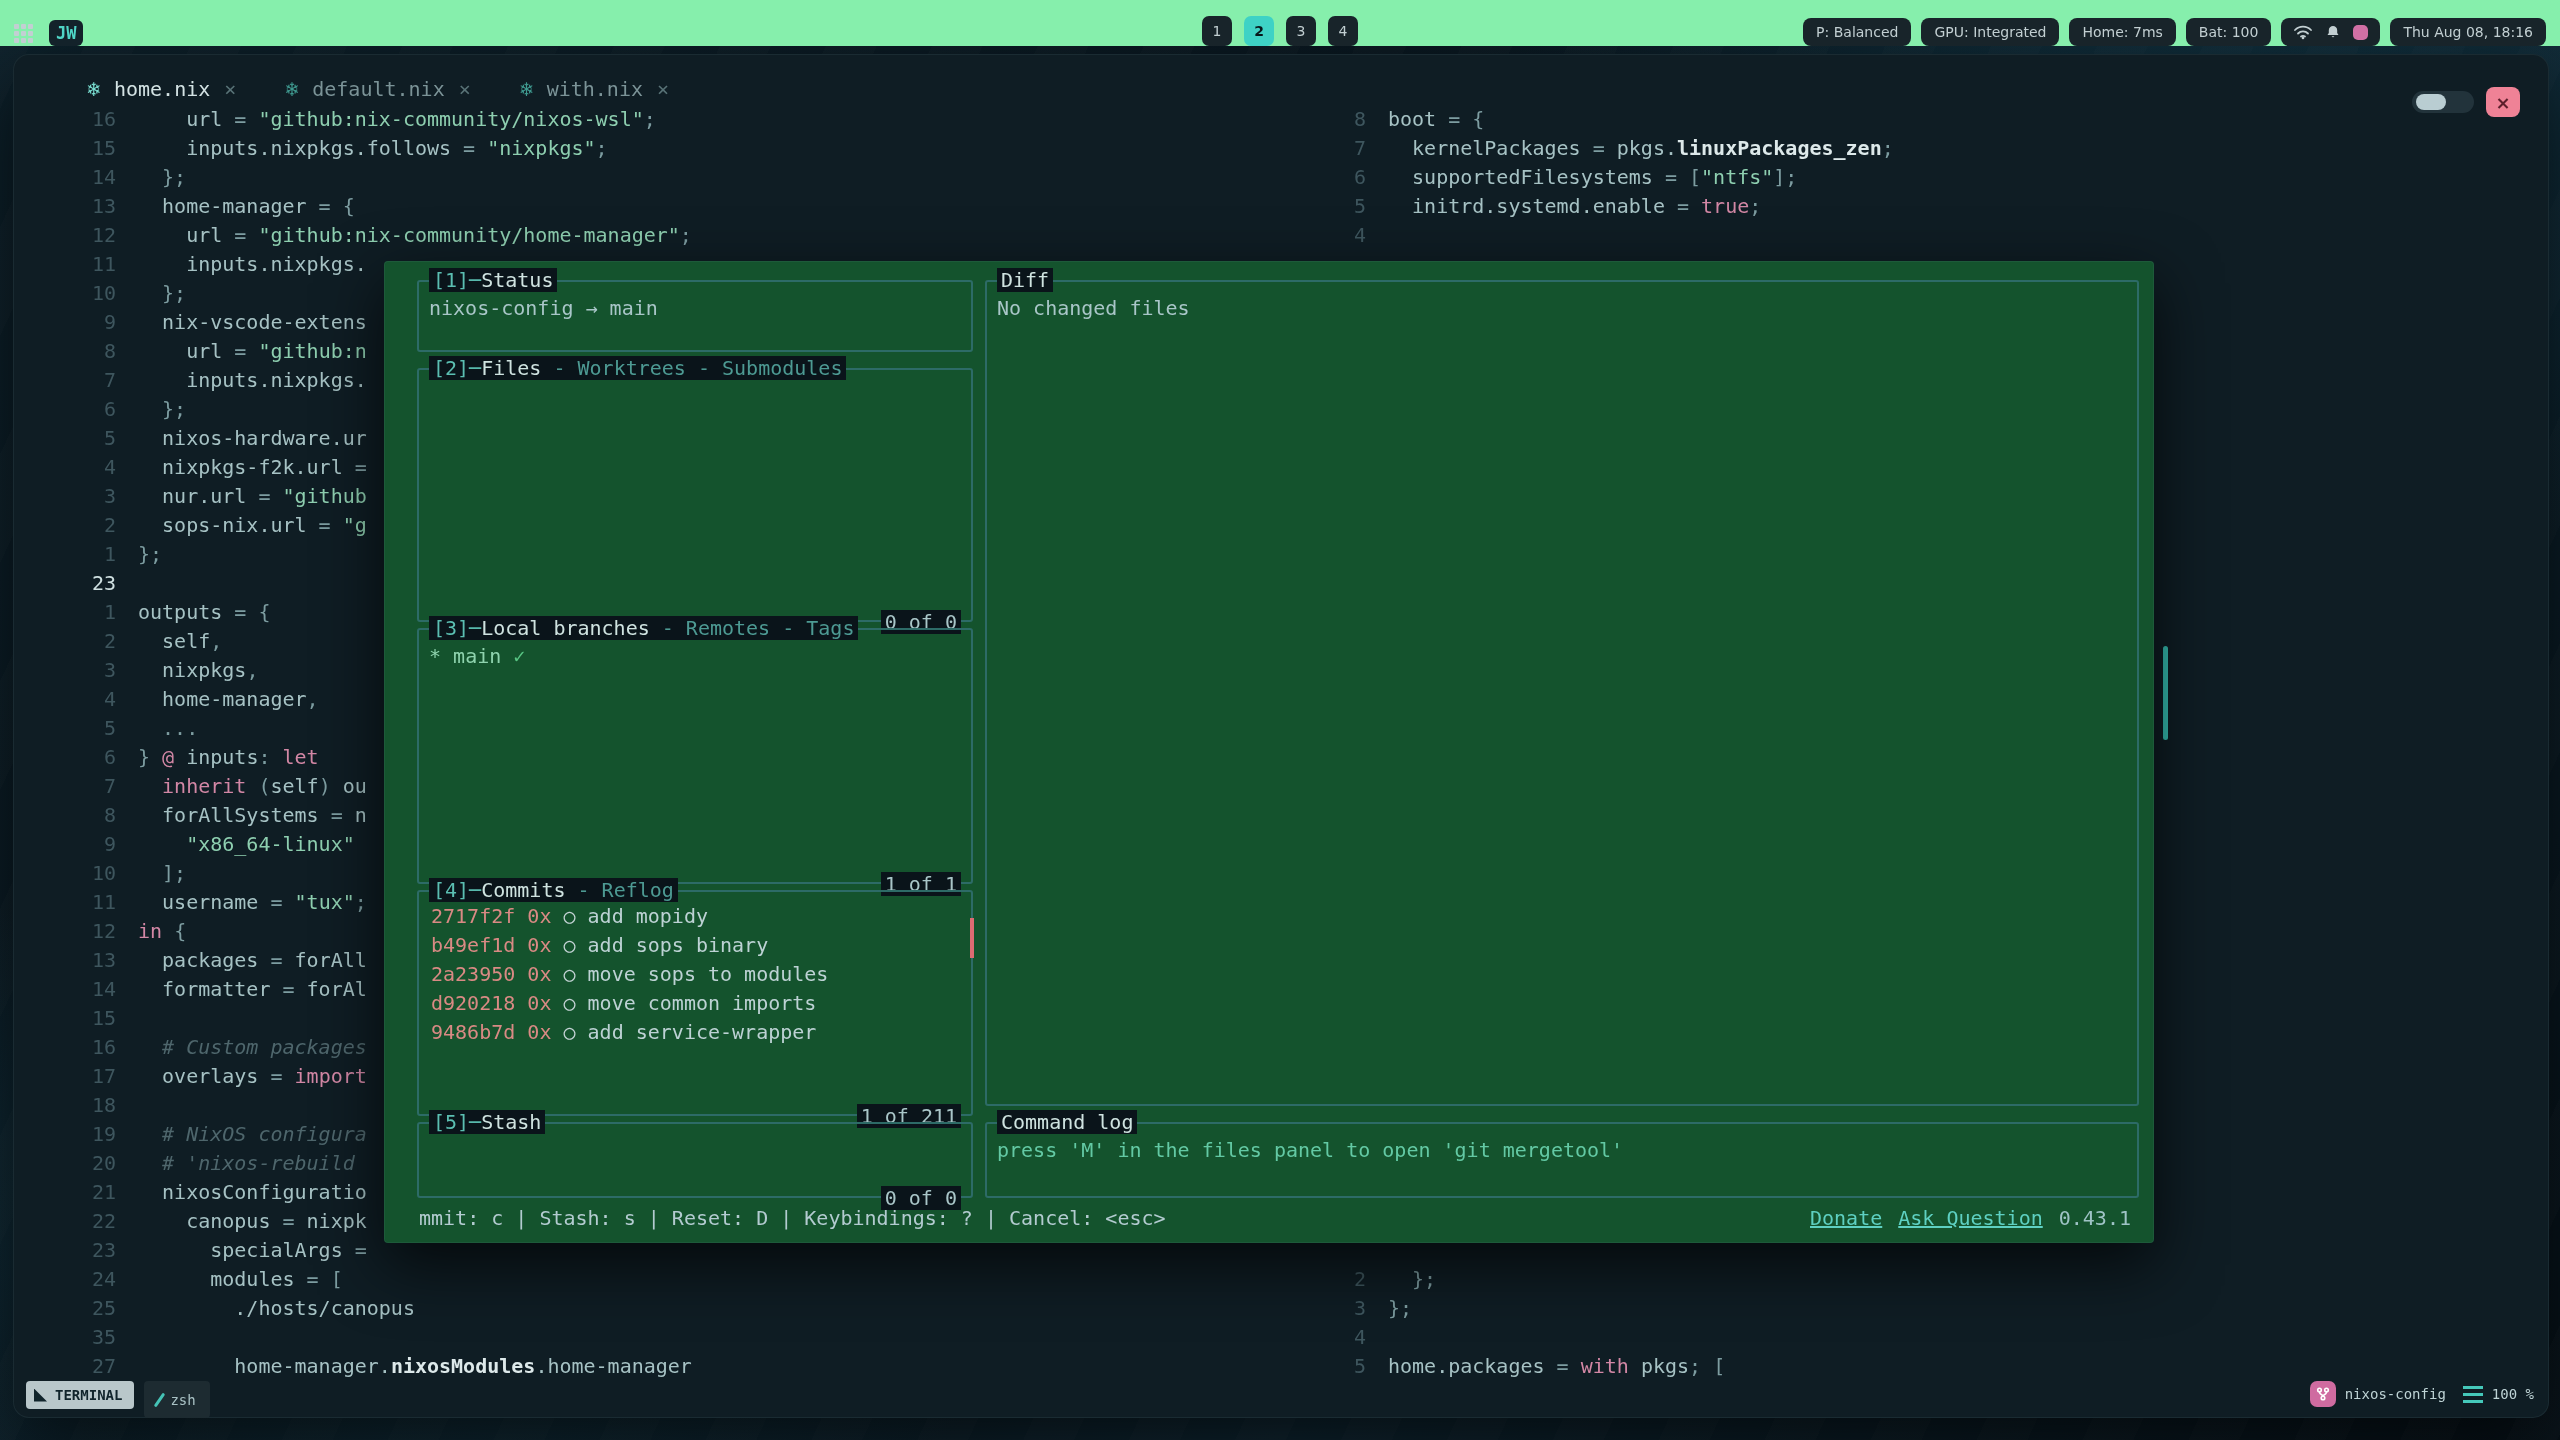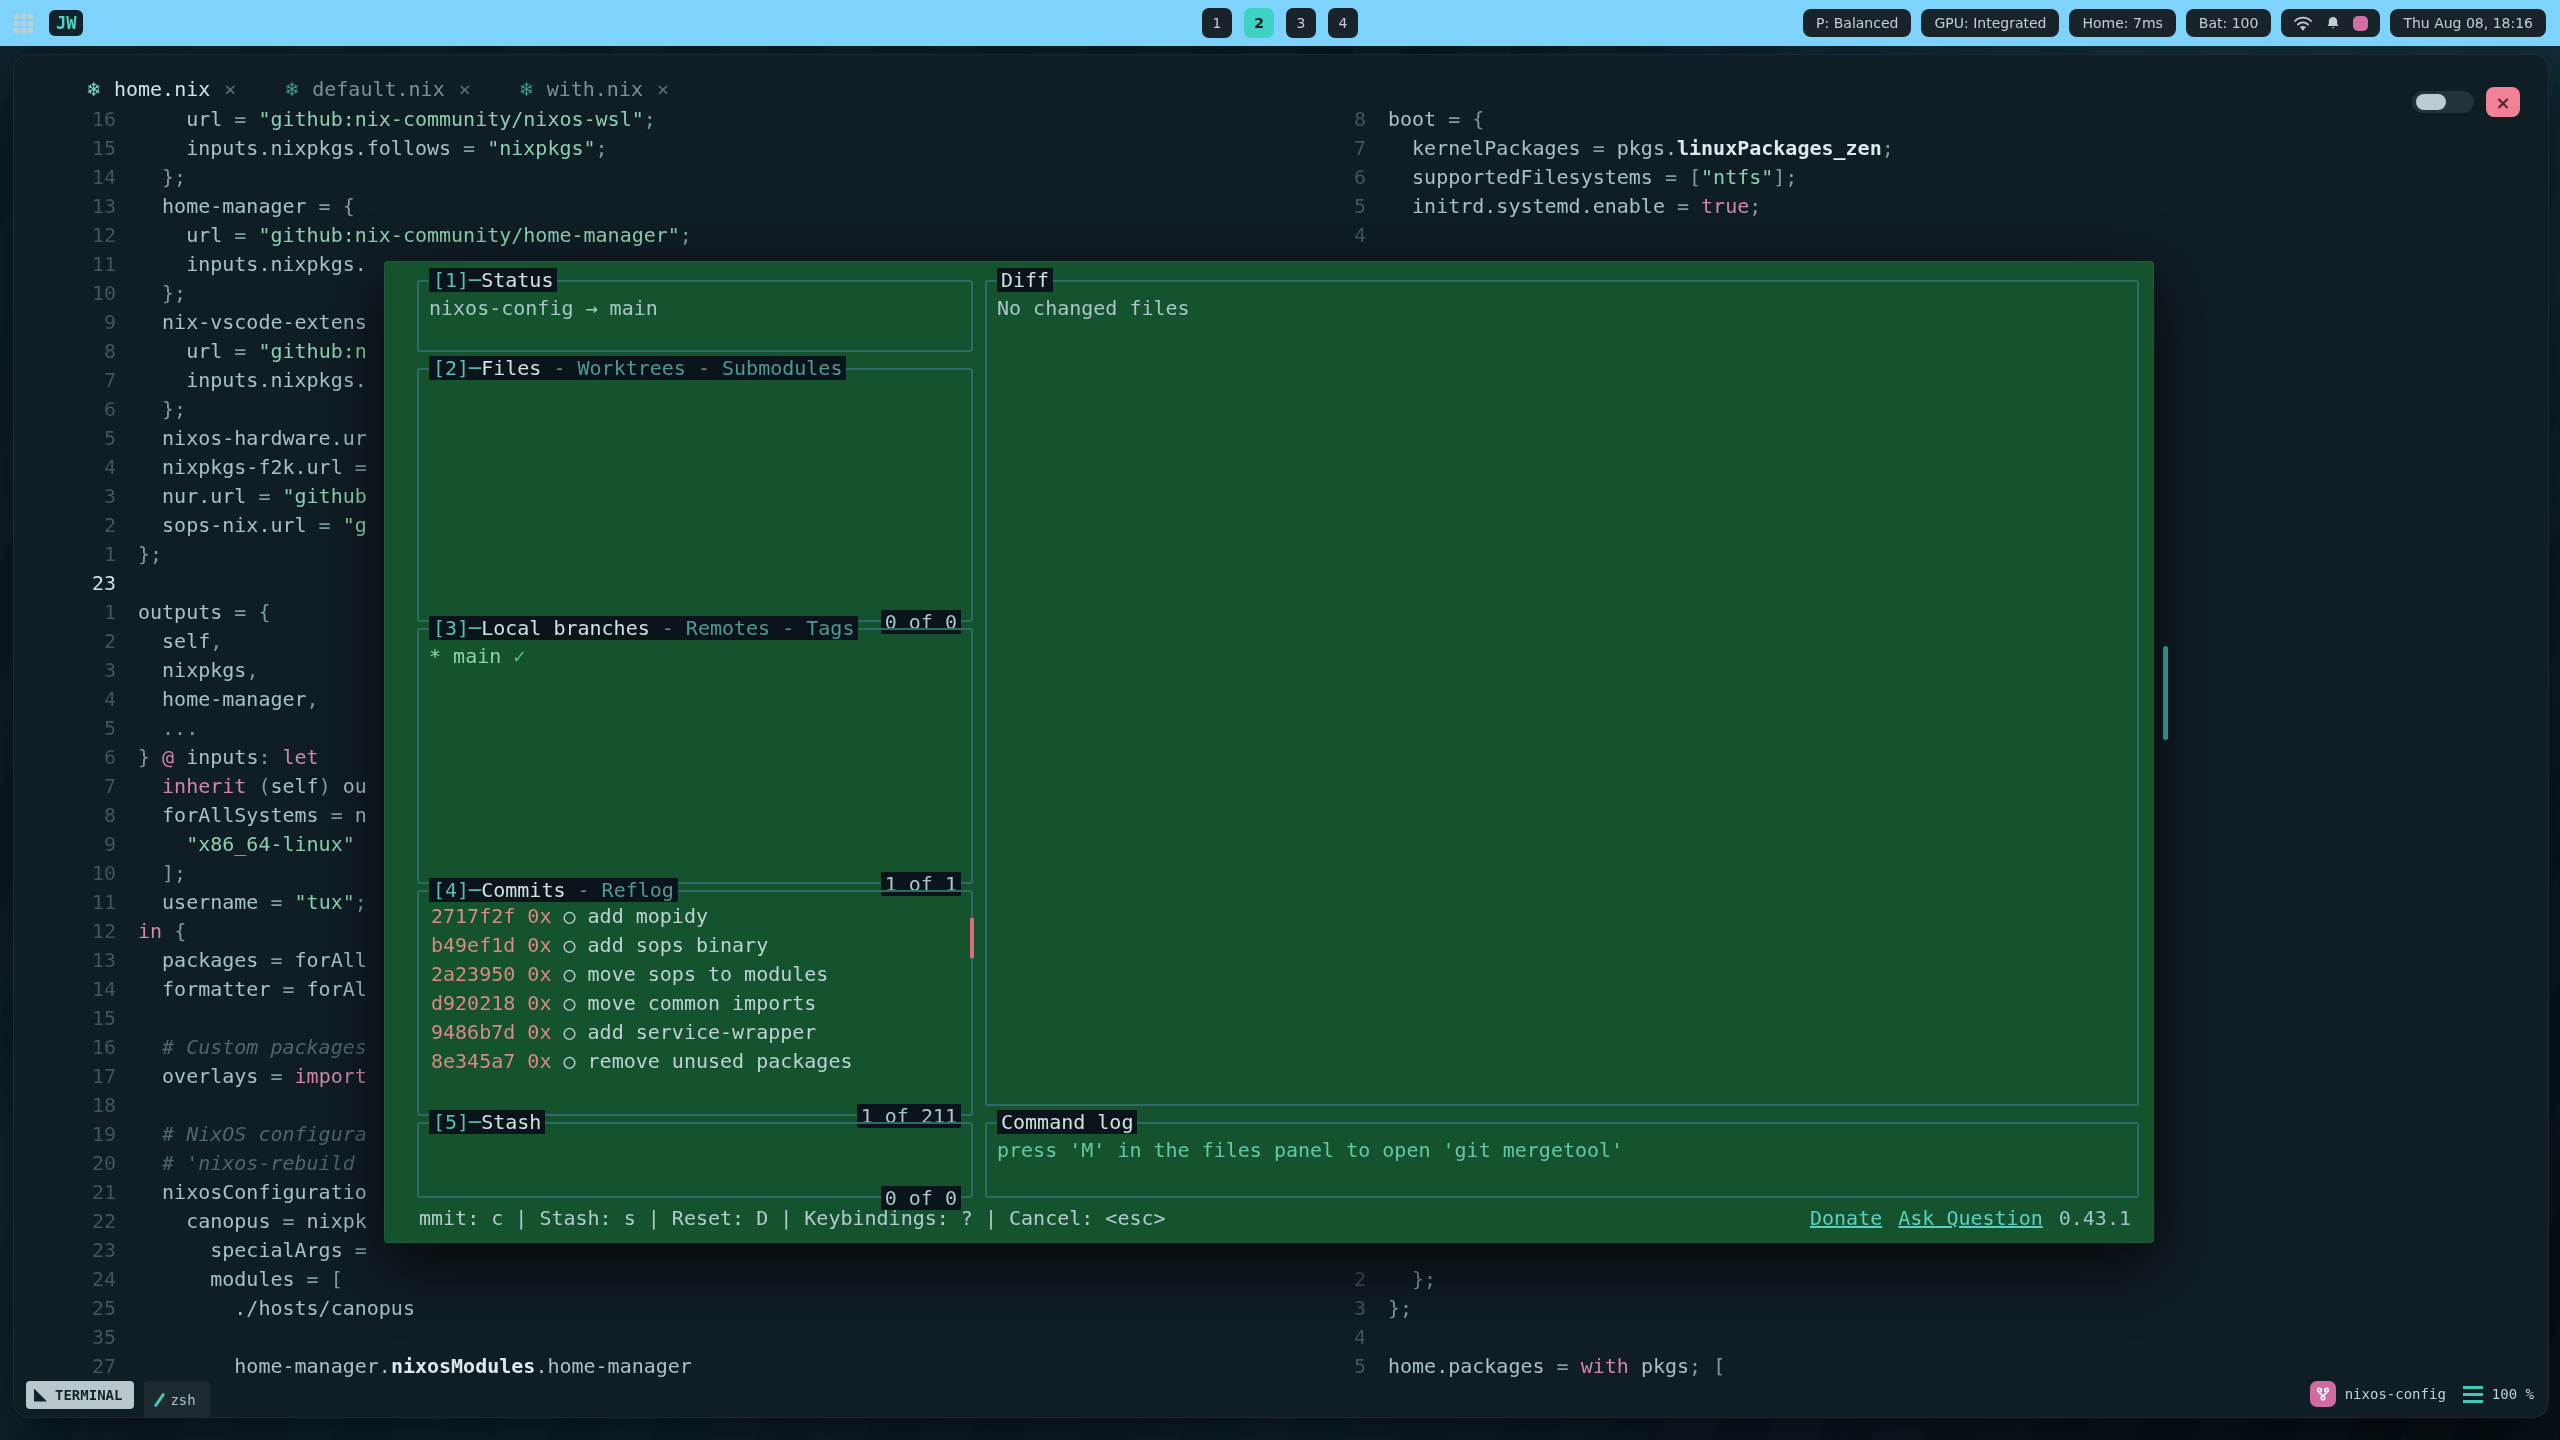--- a/index.html
+++ b/index.html
@@ -7,21 +7,21 @@
   
   .wallpaper{position:absolute;inset:0;z-index:0;
     background:
       radial-gradient(1100px 620px at 14% 86%, rgba(34,102,124,.35), transparent 62%),
       radial-gradient(1200px 700px at 86% 12%, rgba(26,84,104,.32), transparent 60%),
       radial-gradient(800px 500px at 52% 55%, rgba(20,64,84,.28), transparent 60%),
       repeating-linear-gradient(115deg, rgba(255,255,255,.015) 0 46px, transparent 46px 96px),
       linear-gradient(130deg,#0d212b 0%, #0a1821 38%, #0e2531 66%, #071118 100%);}
   
   .topbar{position:absolute;left:0;top:0;right:0;height:46px;z-index:30;
-    background:#7dd3fc;display:flex;align-items:center;padding:0 14px;box-sizing:border-box;
+    background:#86efac;display:flex;align-items:flex-end;padding:0 14px;box-sizing:border-box;
     font-family:"DejaVu Sans",sans-serif;font-size:14px;color:#c2cfd2;}
   .tb-left{display:flex;align-items:center;gap:16px;}
   .grid9{display:grid;grid-template-columns:repeat(3,5px);grid-gap:2px;cursor:pointer;}
   .grid9 i{width:5px;height:5px;background:#c2cfd2;border-radius:1px;display:block;}
   .logo-badge{color:#4fd4c6;font-family:"DejaVu Sans Mono",monospace;font-weight:bold;
     font-size:17px;background:#13222a;padding:3px 7px;border-radius:6px;}
   .tb-center{position:absolute;left:50%;transform:translateX(-50%);display:flex;gap:12px;}
   .ws{width:30px;height:30px;border-radius:7px;background:#18242a;color:#c2cfd2;
     display:flex;align-items:center;justify-content:center;cursor:pointer;}
   .ws.active{background:#3ed2c5;color:#07161a;font-weight:bold;}
@@ -453,21 +453,20 @@
   </div>
 
   <div class="panel" id="p-commits">
     <div class="panel-title"><span class="t-num">[4]─</span><span class="t-main">Commits</span><span class="t-rest"> - Reflog</span></div>
     <div class="commit-list">
         <div class="commit-row"><span class="c-hash">2717f2f</span><span class="c-auth"> 0x </span><span class="c-node">○ </span><span class="c-msg">add mopidy</span></div>
         <div class="commit-row"><span class="c-hash">b49ef1d</span><span class="c-auth"> 0x </span><span class="c-node">○ </span><span class="c-msg">add sops binary</span></div>
         <div class="commit-row"><span class="c-hash">2a23950</span><span class="c-auth"> 0x </span><span class="c-node">○ </span><span class="c-msg">move sops to modules</span></div>
         <div class="commit-row"><span class="c-hash">d920218</span><span class="c-auth"> 0x </span><span class="c-node">○ </span><span class="c-msg">move common imports</span></div>
         <div class="commit-row"><span class="c-hash">9486b7d</span><span class="c-auth"> 0x </span><span class="c-node">○ </span><span class="c-msg">add service-wrapper</span></div>
-        <div class="commit-row"><span class="c-hash">8e345a7</span><span class="c-auth"> 0x </span><span class="c-node">○ </span><span class="c-msg">remove unused packages</span></div>
       </div>
     <div class="commits-scroll"></div>
     <div class="panel-count">1 of 211</div>
   </div>
 
   <div class="panel" id="p-stash">
     <div class="panel-title"><span class="t-num">[5]─</span><span class="t-main">Stash</span></div>
     <div class="panel-count">0 of 0</div>
   </div>
 

